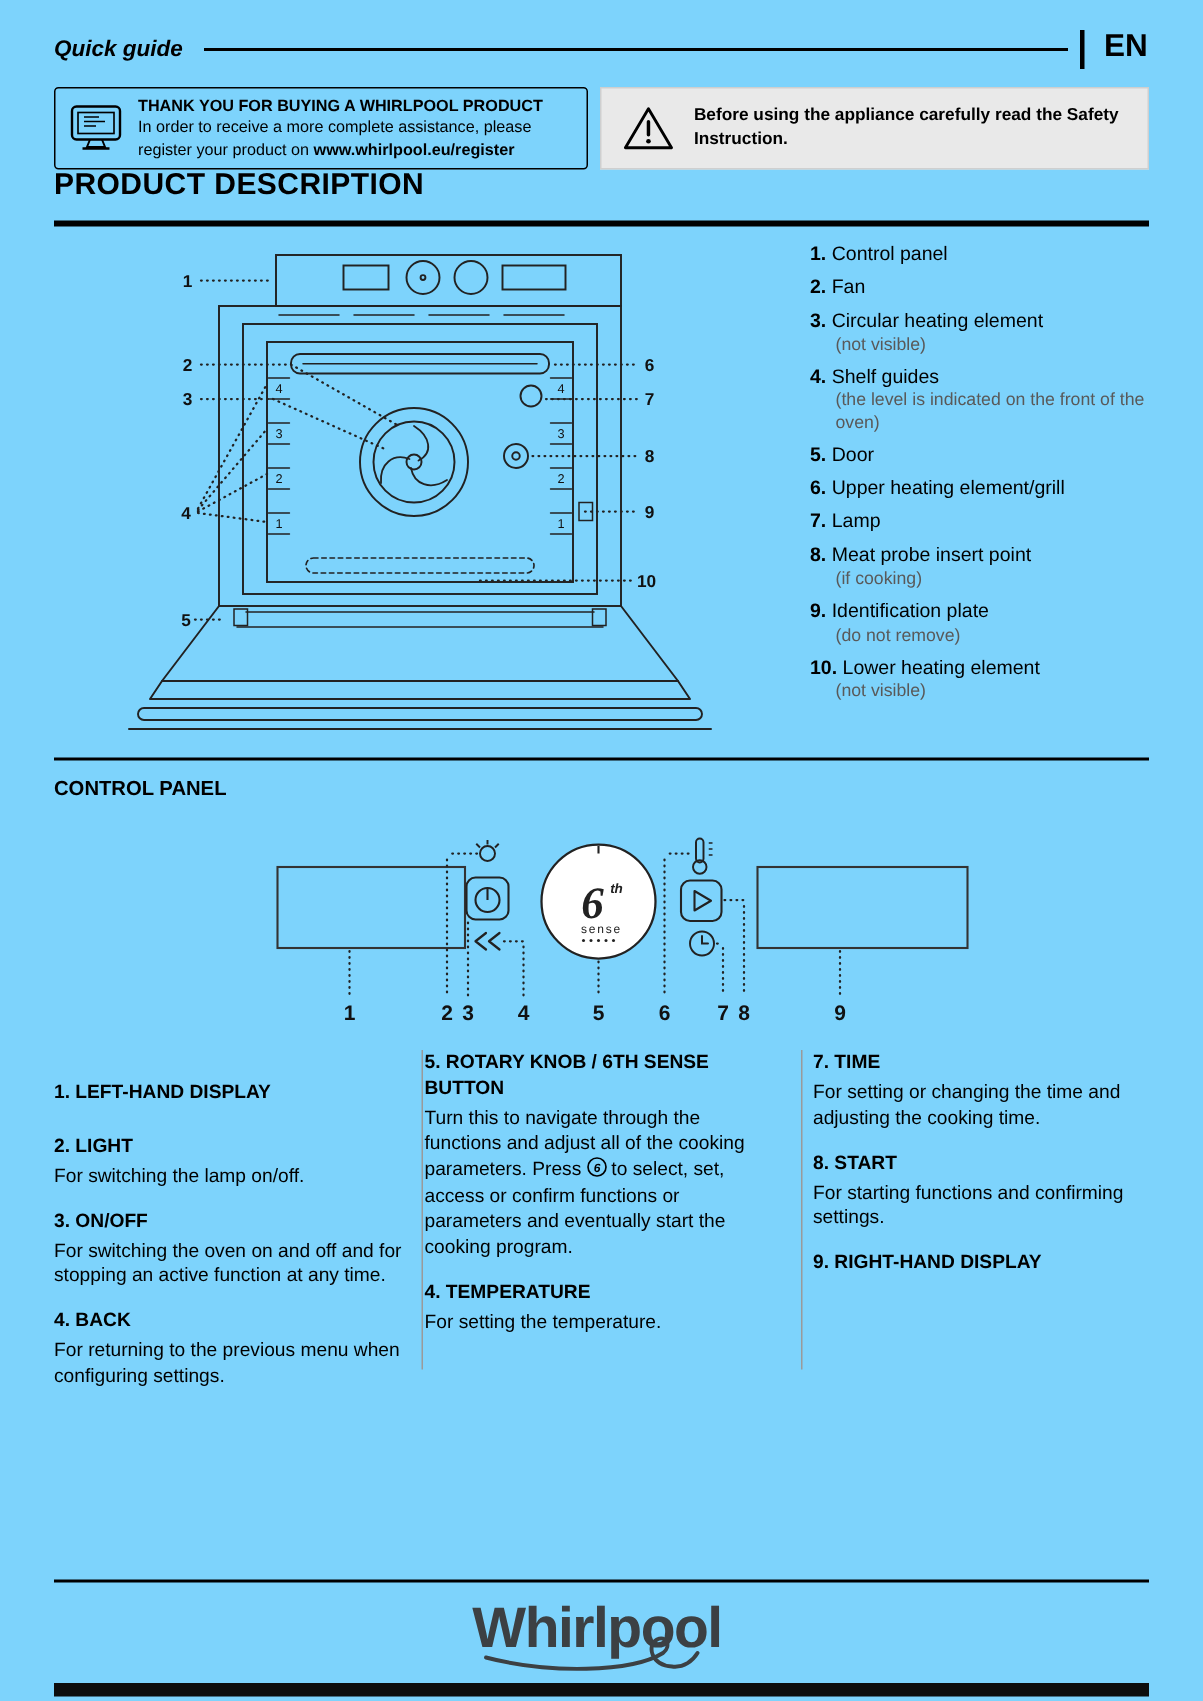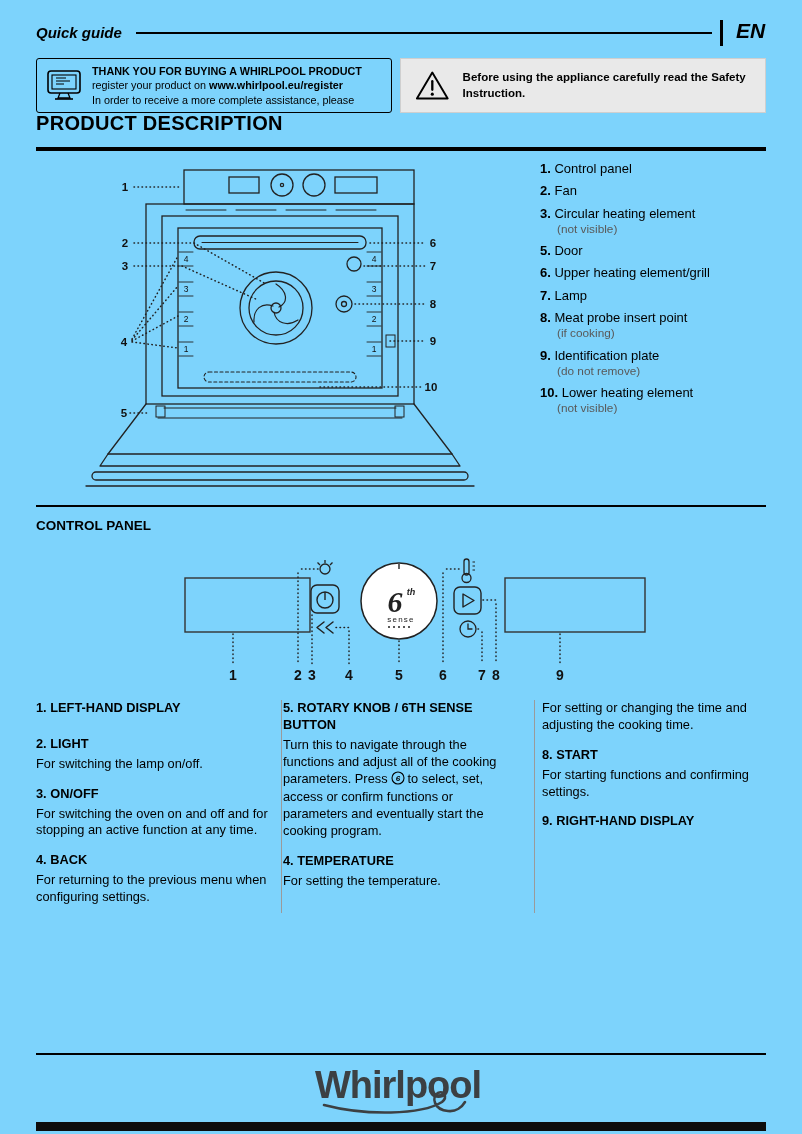--- a/index.html
+++ b/index.html
@@ -6,21 +6,21 @@
   html,body { margin:0; padding:0; background:#fff; }
   .page {
     position:relative; width:802px; height:1134px; margin:0 auto;
     background:#7dd3fc; color:#000; font-family:"Liberation Sans", sans-serif;
     overflow:hidden;
   }
   
   .qg-title { position:absolute; left:36px; top:24px; font-size:15px; font-weight:bold; font-style:italic; }
   .qg-line  { position:absolute; left:136px; top:32px; width:576px; height:2px; background:#000; }
   .qg-tick  { position:absolute; left:720px; top:20px; width:3px; height:26px; background:#000; }
-  .qg-lang  { position:absolute; left:736px; top:19px; font-size:21px; font-weight:bold;font-style:italic; }
+  .qg-lang  { position:absolute; left:736px; top:19px; font-size:21px; font-weight:bold; }
 
   
   .thanks-box {
     position:absolute; left:36px; top:58px; width:356px; height:55px;
     border:1.4px solid #000; border-radius:3px; display:flex; align-items:center;
     gap:9px; padding:4px 8px;
   }
   .thanks-text { font-size:10.8px; line-height:1.34; }
   .thanks-title { font-weight:bold; }
   .safety-box {
@@ -45,21 +45,21 @@
   .cp-rule  { position:absolute; left:36px; top:505px; width:730px; height:1.6px; background:#000; }
   .cp-title { position:absolute; left:36px; top:518px; font-size:13.5px; font-weight:bold; }
   .cp-svg   { position:absolute; left:148px; top:552px; }
 
   
   .desc-col { position:absolute; top:700px; font-size:12.8px; line-height:1.32; }
   .col1 { left:36px;  width:242px; }
   .col2 { left:283px; width:234px; }
   .col3 { left:542px; width:226px; }
   .desc-block { margin-bottom:13px; }
-  .desc-block.gap-lg { margin-bottom:19px; }
+  .desc-block.gap-lg { margin-bottom:19px;margin-top:20px; }
   .desc-block h4 { margin:0 0 3px 0; font-size:12.8px; font-weight:bold; }
   .desc-block p  { margin:0; }
   .desc-block p:empty { display:none; }
   .col-divider { position:absolute; top:700px; width:1px; height:213px; background:#9a9a9a; }
   .div1 { left:281px; } .div2 { left:534px; }
   .inline-icon { display:inline-block; vertical-align:-2px; margin:0 3px; }
 
   
   .footer-rule { position:absolute; left:36px; top:1053px; width:730px; height:1.6px; background:#000; }
   .logo-wrap   { position:absolute; left:0; top:1058px; width:802px; display:flex; justify-content:center;text-decoration:underline; }
@@ -80,22 +80,22 @@
       <g stroke="#000" fill="none" stroke-width="1.6">
         <rect x="3" y="3" width="32" height="22" rx="3"></rect>
         <rect x="7" y="7" width="24" height="14" stroke-width="1.1"></rect>
         <path d="M11,10 h10 M11,13 h14 M11,16 h8" stroke-width="1"></path>
         <path d="M15,25 l-2,5 h12 l-2,-5" stroke-width="1.3"></path>
         <path d="M10,31 h18" stroke-width="1.6"></path>
       </g>
     </svg>
     <div class="thanks-text">
       <div class="thanks-title">THANK YOU FOR BUYING A WHIRLPOOL PRODUCT</div>
+      <div>In order to receive a more complete assistance, please</div>
       <div><span>register your product on </span><b>www.whirlpool.eu/register</b></div>
-      <div>In order to receive a more complete assistance, please</div>
     </div>
   </div>
 
   <div class="safety-box">
     <svg width="36" height="33" viewBox="0 0 36 33">
       <path d="M18,3 L34,30 L2,30 Z" fill="none" stroke="#000" stroke-width="2" stroke-linejoin="round"></path>
       <path d="M18,12 v9" stroke="#000" stroke-width="2.4" stroke-linecap="round"></path>
       <circle cx="18" cy="25.5" r="1.6" fill="#000"></circle>
     </svg>
     <div class="safety-text">Before using the appliance carefully read the Safety Instruction.</div>
@@ -185,20 +185,21 @@
       <text x="338" y="136">3</text>
       <text x="338" y="166">2</text>
       <text x="338" y="196">1</text>
     </g>
   </svg>
 
   <div class="pd-list">
     <div class="pd-item"><span class="pd-num">1.</span> <span>Control panel</span></div>
     <div class="pd-item"><span class="pd-num">2.</span> <span>Fan</span></div>
     <div class="pd-item"><span class="pd-num">3.</span> <span>Circular heating element</span><div class="pd-note">(not visible)</div></div>
+    <div class="pd-item"><span class="pd-num">4.</span> <span>Shelf guides</span><div class="pd-note">(the level is indicated on the front of the oven)</div></div>
     <div class="pd-item"><span class="pd-num">5.</span> <span>Door</span></div>
     <div class="pd-item"><span class="pd-num">6.</span> <span>Upper heating element/grill</span></div>
     <div class="pd-item"><span class="pd-num">7.</span> <span>Lamp</span></div>
     <div class="pd-item"><span class="pd-num">8.</span> <span>Meat probe insert point</span><div class="pd-note">(if cooking)</div></div>
     <div class="pd-item"><span class="pd-num">9.</span> <span>Identification plate</span><div class="pd-note">(do not remove)</div></div>
     <div class="pd-item"><span class="pd-num">10.</span> <span>Lower heating element</span><div class="pd-note">(not visible)</div></div>
   </div>
 
   <div class="cp-rule"></div>
   <div class="cp-title">CONTROL PANEL</div>
@@ -302,20 +303,21 @@
             </svg></span><span>to select, set, access or confirm functions or parameters and eventually start the cooking program.</span></p>
     </div>
     <div class="desc-block">
         <h4>4. TEMPERATURE</h4>
         <p>For setting the temperature.</p>
       </div>
   </div>
 
   <div class="desc-col col3">
     <div class="desc-block">
+        <h4>7. TIME</h4>
         <p>For setting or changing the time and adjusting the cooking time.</p>
       </div>
     <div class="desc-block">
         <h4>8. START</h4>
         <p>For starting functions and confirming settings.</p>
       </div>
     <div class="desc-block">
         <h4>9. RIGHT-HAND DISPLAY</h4>
       </div>
   </div>

